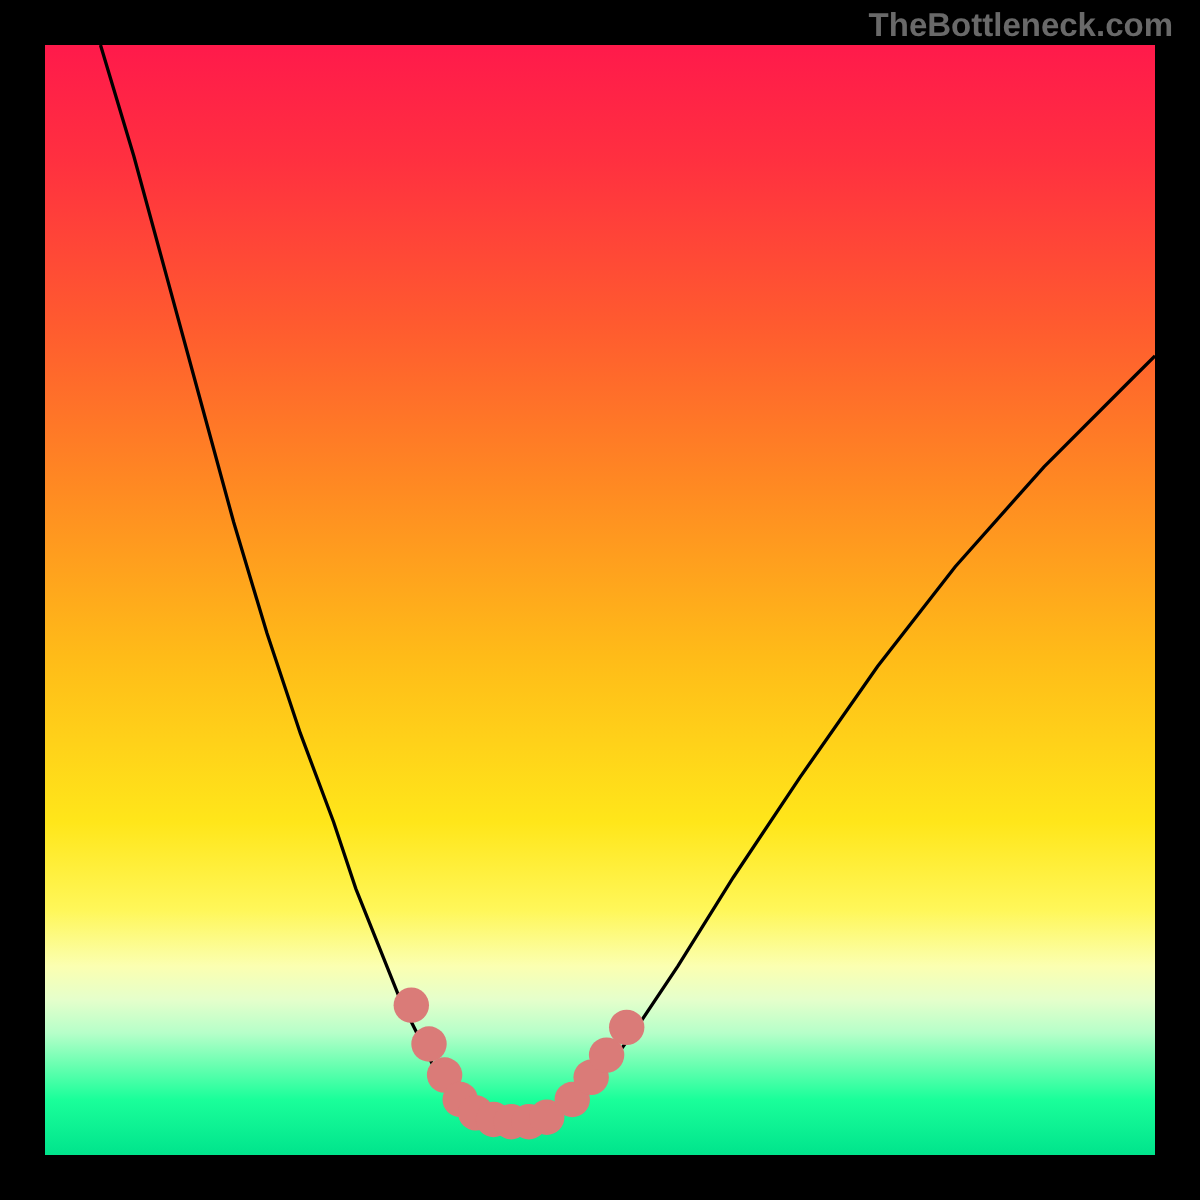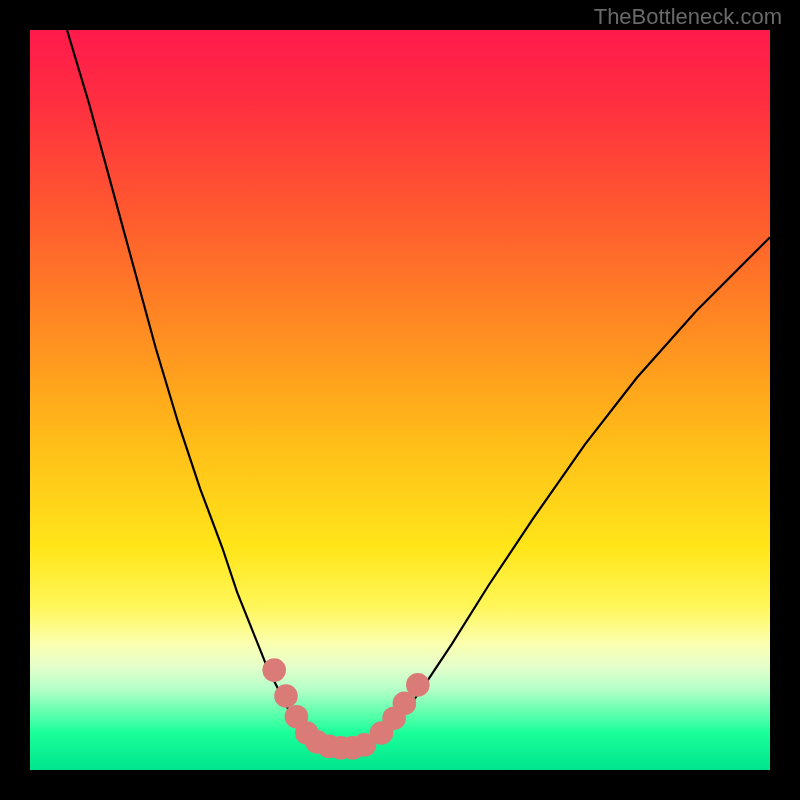--- a/index.html
+++ b/index.html
@@ -24,21 +24,21 @@
     width: 740px;
     height: 740px;
     overflow: hidden;
   }
   .watermark {
     position: absolute;
     top: 4px;
     right: 18px;
     color: #696969;
     font-size: 22px;
-    font-weight: 400;
+    font-weight: 700;
     z-index: 50;
     font-family: Arial, Helvetica, sans-serif;
   }
   svg { display: block; }
 </style>
 </head>
 <body>
 
 <div class="frame">
 

